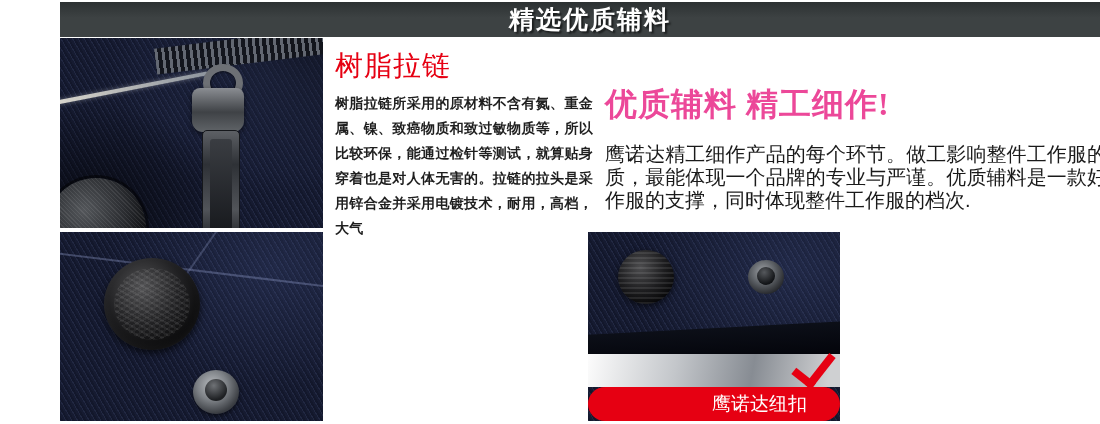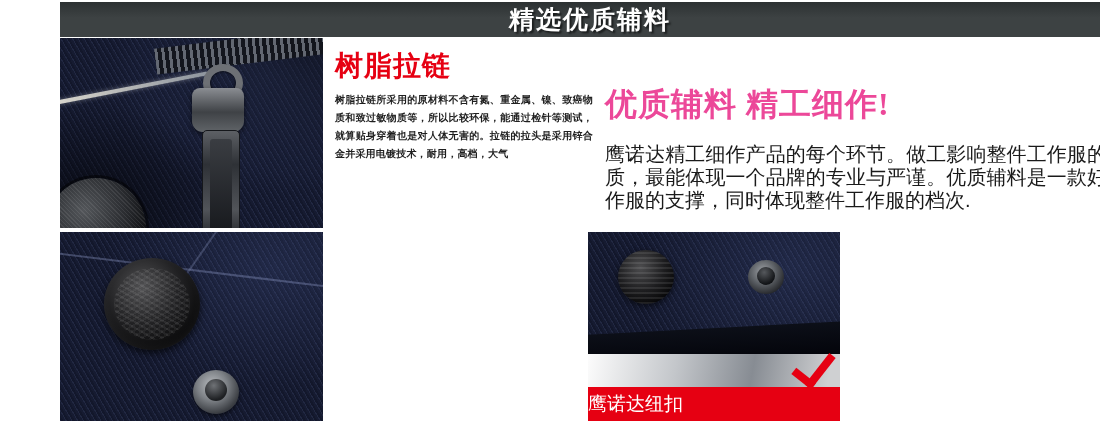--- a/index.html
+++ b/index.html
@@ -86,35 +86,35 @@
   .gw-seam2{left:-10px;top:118px;width:110%;height:2px;background:rgba(110,108,100,.45);transform:rotate(-3deg);}
   .gw-strap{left:52px;top:52px;width:104px;height:42px;border-radius:5px 12px 12px 5px;transform:rotate(-5deg);
       background:linear-gradient(180deg,#36416d,#232d55 60%,#1a2344);box-shadow:2px 3px 5px rgba(0,0,0,.35);}
   .gw-snap{left:138px;top:58px;width:26px;height:26px;border-radius:50%;border:2px solid #70747b;
       background:radial-gradient(circle at 40% 32%, #ffffff, #cfd2d6 45%, #8d9196 85%);}
 
   
   .band{position:absolute;left:0;bottom:0;width:100%;height:34px;background:#e60012;
       color:#fff;font-family:"Liberation Serif","DejaVu Serif",serif;font-size:19px;
       display:flex;align-items:center;z-index:2;}
-  .band-right{padding-right:33px;box-sizing:border-box;}
+  .band-right{justify-content:flex-end;padding-right:33px;box-sizing:border-box;border-radius:17px;}
   .band-left{justify-content:flex-start;padding-left:9px;box-sizing:border-box;}
   .check-icon{position:absolute;right:14px;top:114px;width:17px;height:32px;z-index:3;
       border-right:8px solid #e60012;border-bottom:8px solid #e60012;transform:rotate(38deg);}
   .cross-icon{position:absolute;left:8px;top:124px;width:30px;height:30px;z-index:3;}
   .cross-icon::before,.cross-icon::after{content:"";position:absolute;left:-3px;top:12px;width:36px;height:7px;background:#e60012;}
   .cross-icon::before{transform:rotate(45deg);}
   .cross-icon::after{transform:rotate(-45deg);}
 
   
   .sec{position:absolute;left:295px;width:258px;}
   #sec-zipper{top:50px;}
   #sec-button{top:242px;}
-  .sec-title{color:#e60012;font-size:28px;font-weight:bold;letter-spacing:1px;line-height:1.15;}
-  .sec-body{margin-top:9px;font-size:10px;line-height:18px;font-weight:bold;color:#1f1f1f;
+  .sec-title{color:#e60012;font-size:28px;font-weight:normal;letter-spacing:1px;line-height:1.15;}
+  .sec-body{margin-top:9px;font-size:14px;line-height:25px;font-weight:bold;color:#1f1f1f;
       text-align:justify;letter-spacing:.2px;}
 
   .intro{position:absolute;left:565px;top:83px;width:522px;}
   .intro-title{font-family:"Liberation Serif","DejaVu Serif",serif;font-weight:bold;
       font-size:32px;color:#ec4899;letter-spacing:1px;}
   .intro-body{margin-top:16px;font-size:20px;font-weight:normal;color:#1a1a1a;line-height:23px;text-align:justify;}
 </style>
 </head>
 <body>
 

